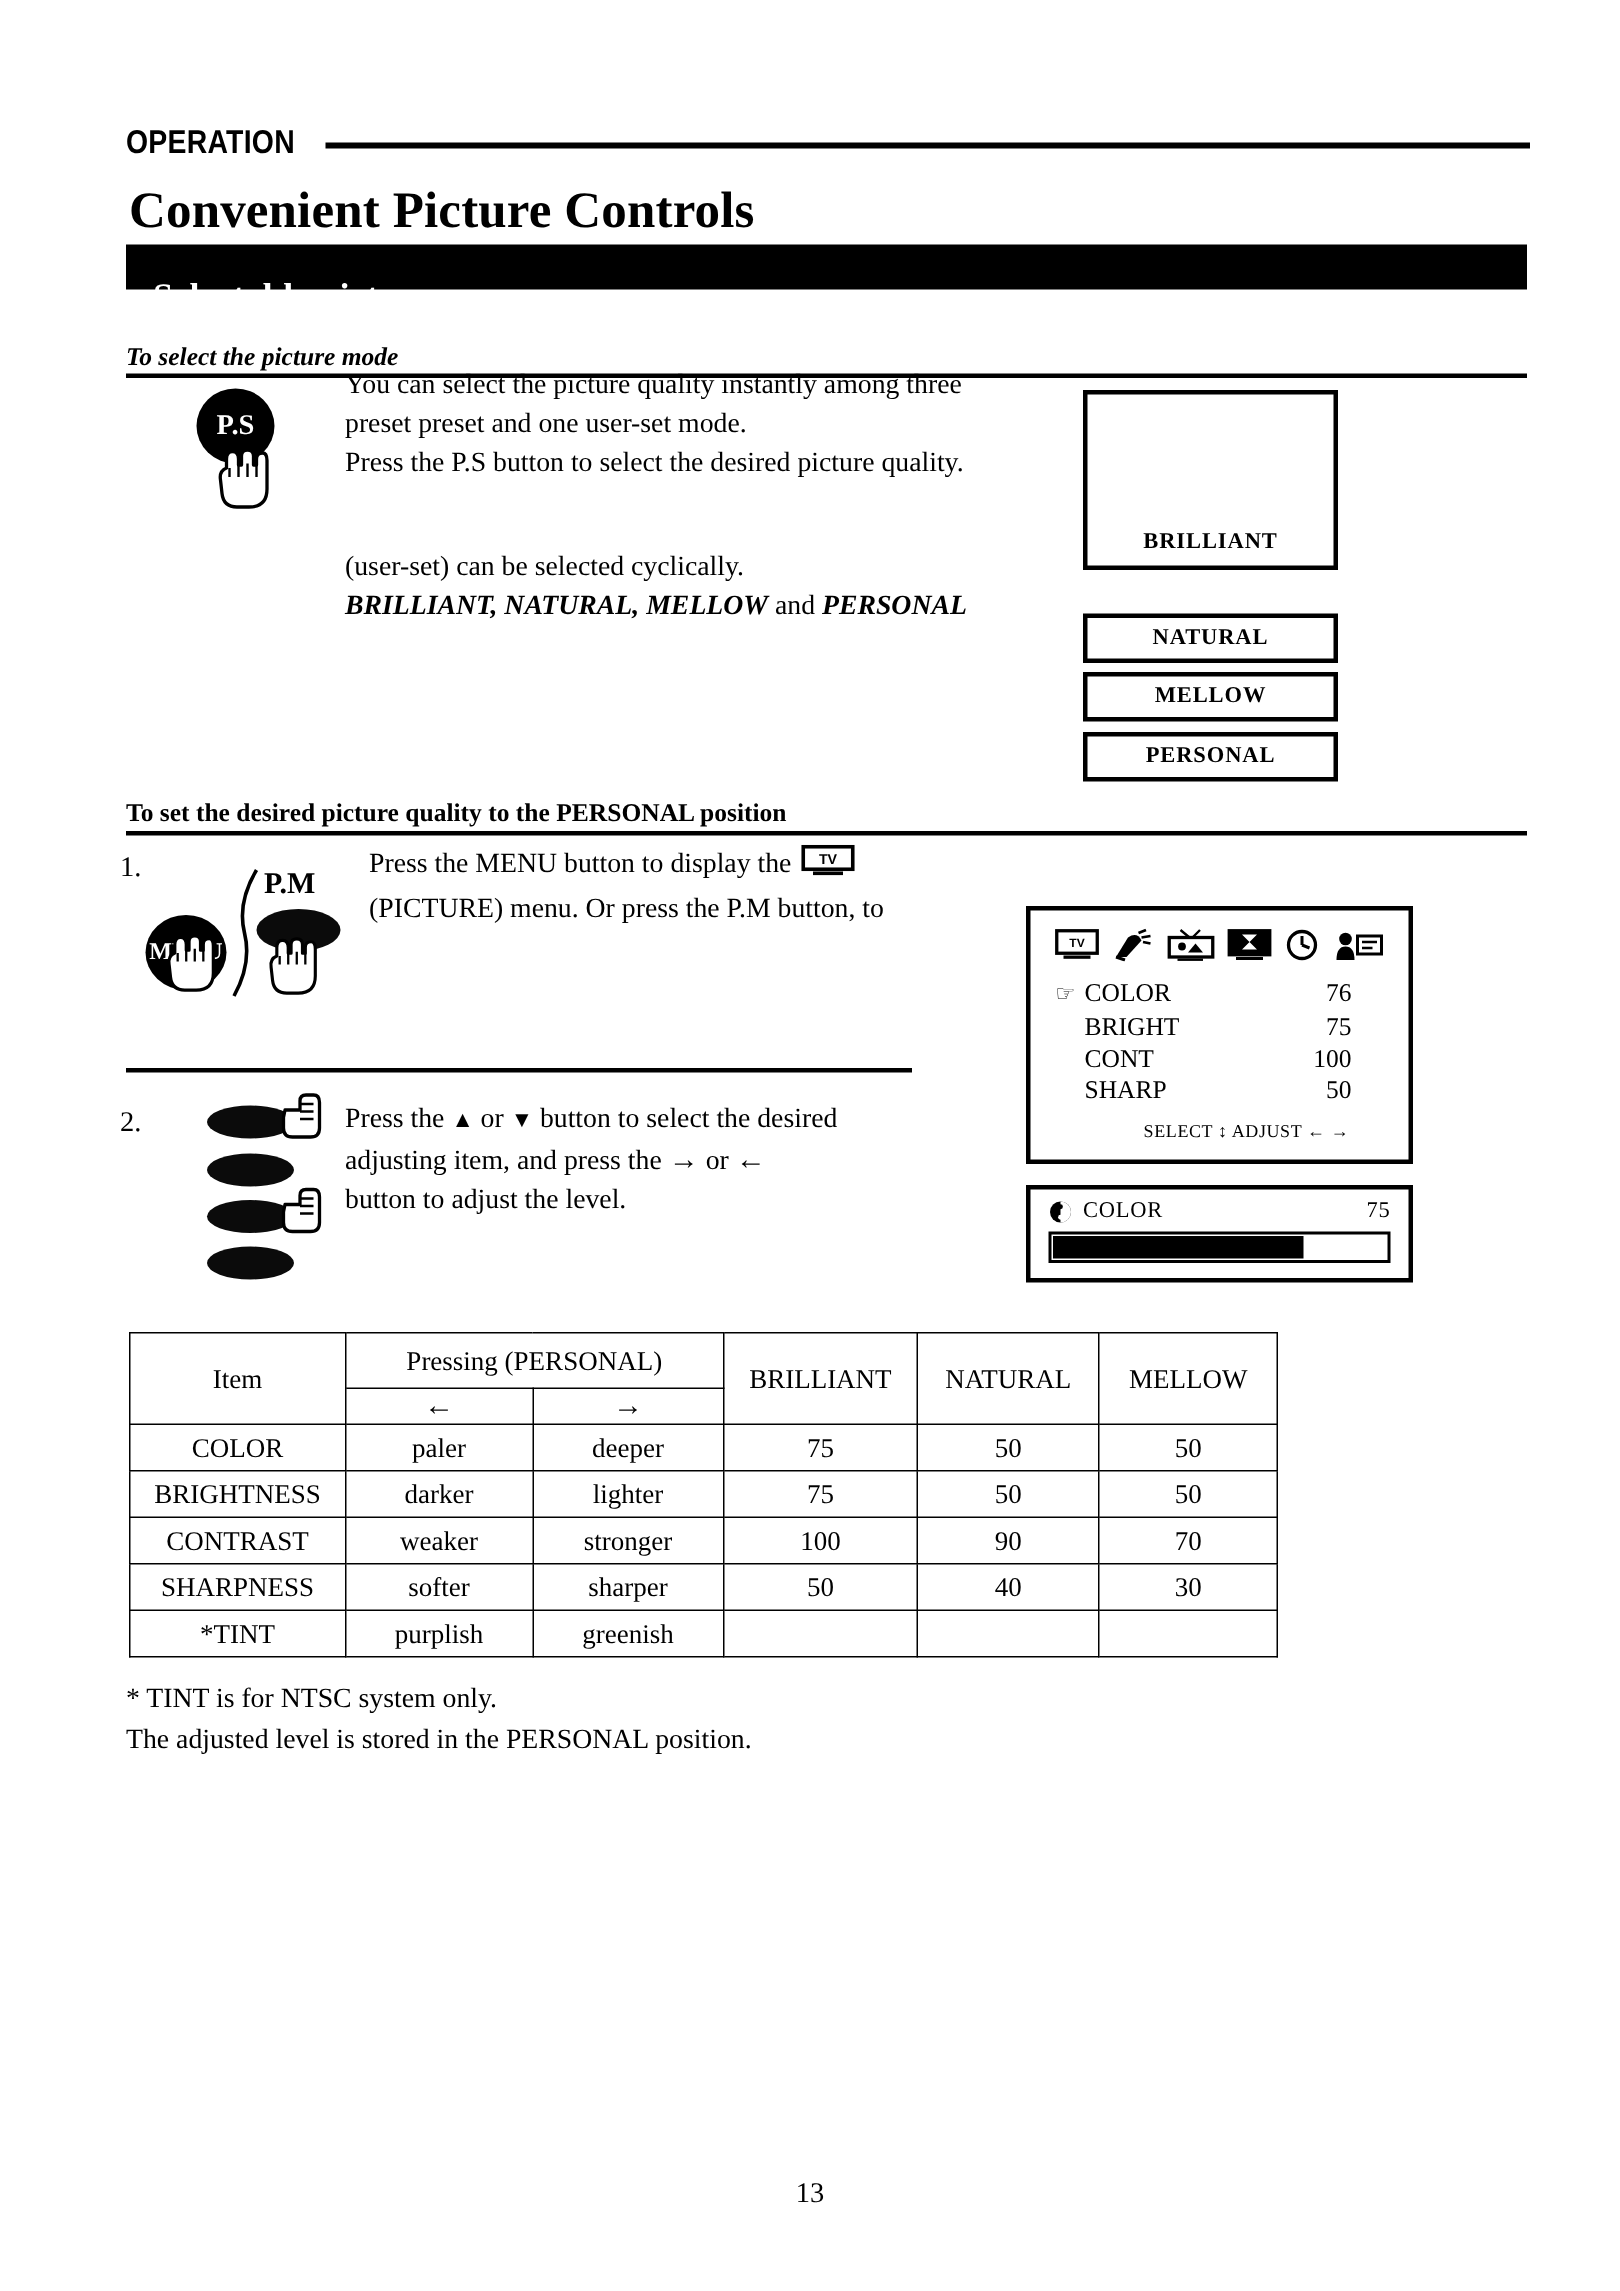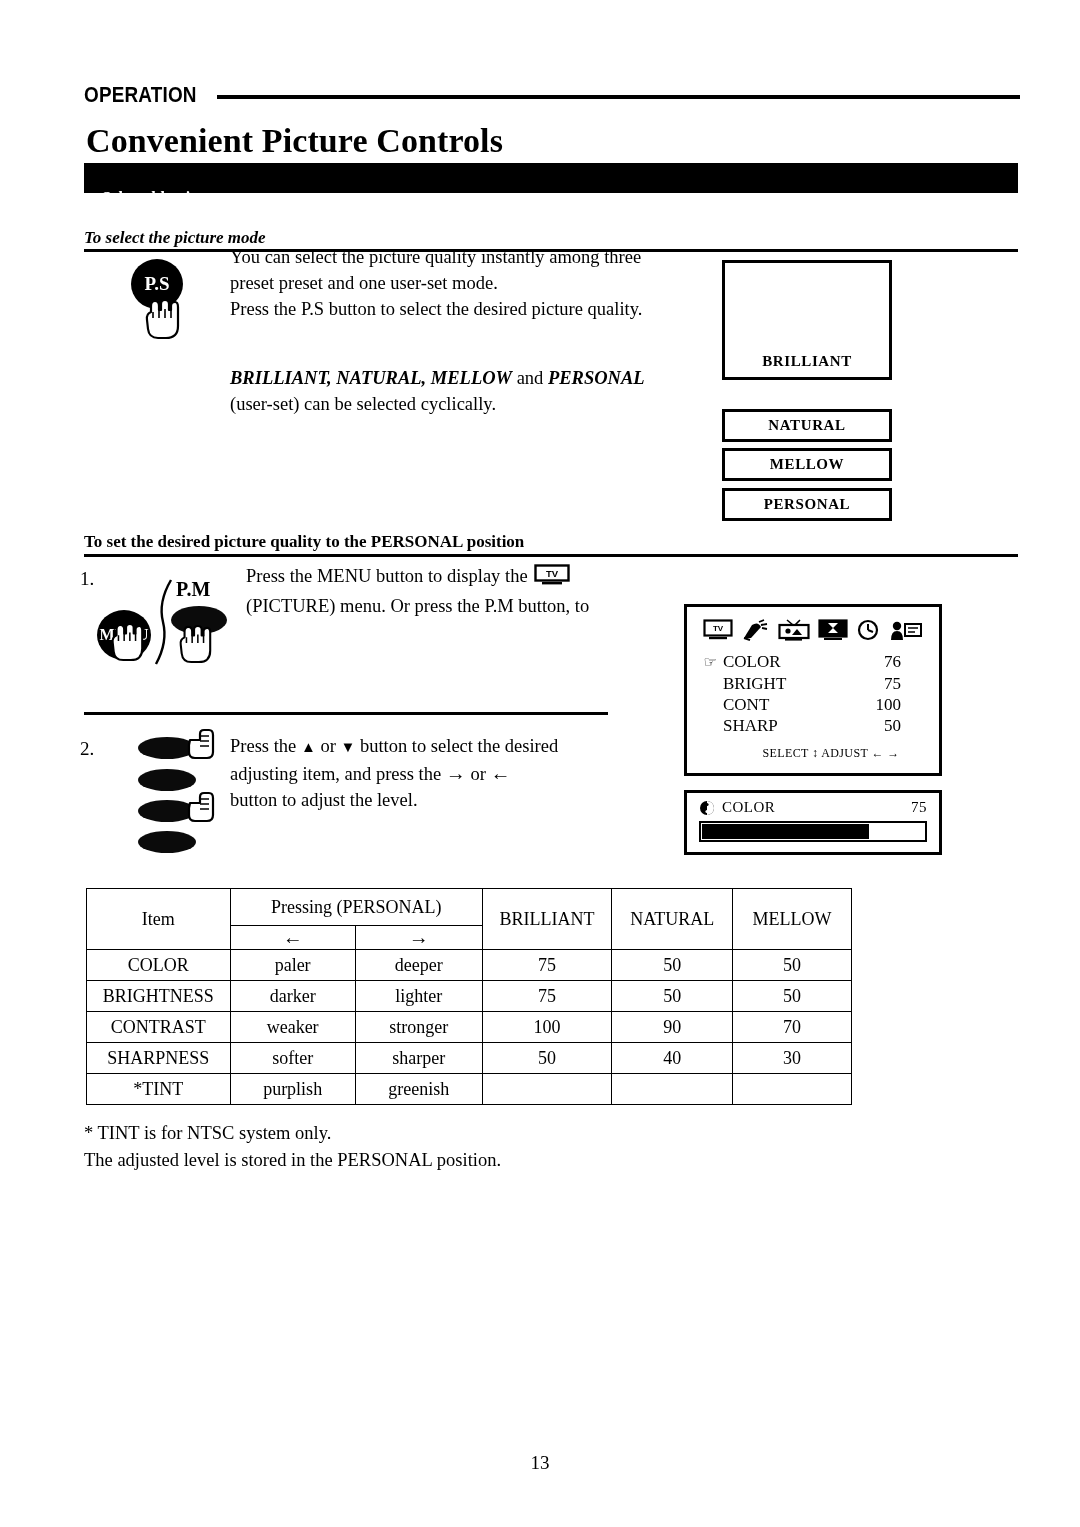--- a/index.html
+++ b/index.html
@@ -61,21 +61,21 @@
     left: 84px;
     top: 163px;
     width: 934px;
     height: 30px;
     background: #000;
     color: #fff;
     display: flex;
     align-items: center;
   }
   .black-bar span {
-    font-size: 16px;
+    font-size: 24px;
     font-weight: bold;
     padding-left: 18px;
     letter-spacing: .2px;
     margin-top: 40px;
   }
 
   
   .sec-head {
     position: absolute;
     font-size: 17px;
@@ -297,24 +297,24 @@
     </svg>
   </div>
 
   <div class="para" style="left:230px; top:244px; width:470px;">
     <div>You can select the picture quality instantly among three</div>
     <div>preset preset and one user-set mode.</div>
     <div>Press the P.S button to select the desired picture quality.</div>
   </div>
 
   <div class="para" style="left:230px; top:365px; width:470px;">
+    <div>(user-set) can be selected cyclically.</div>
     <div>
       <span class="bi">BRILLIANT, NATURAL, MELLOW</span><span> and </span><span class="bi">PERSONAL</span>
     </div>
-    <div>(user-set) can be selected cyclically.</div>
   </div>
 
   <div class="mode-box" style="left:722px; top:260px; width:170px; height:120px;">
     <span>BRILLIANT</span>
   </div>
   <div class="mode-strip" style="left:722px; top:409px; width:170px; height:33px;">
     <span>NATURAL</span>
   </div>
   <div class="mode-strip" style="left:722px; top:448px; width:170px; height:33px;">
     <span>MELLOW</span>

